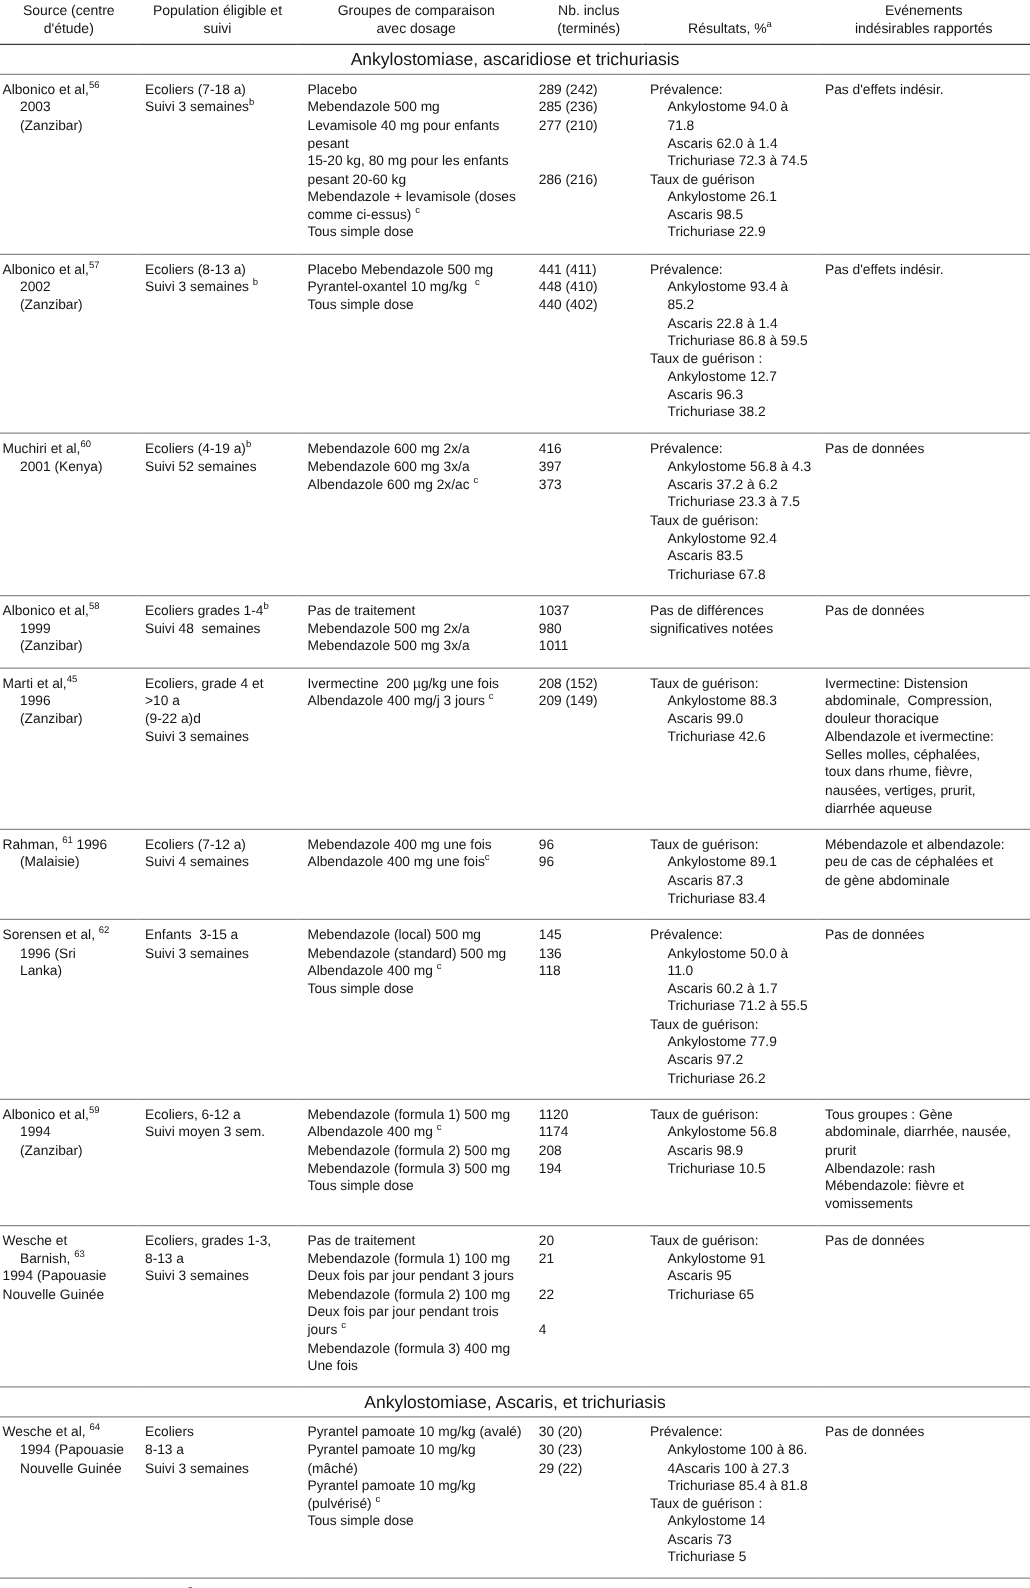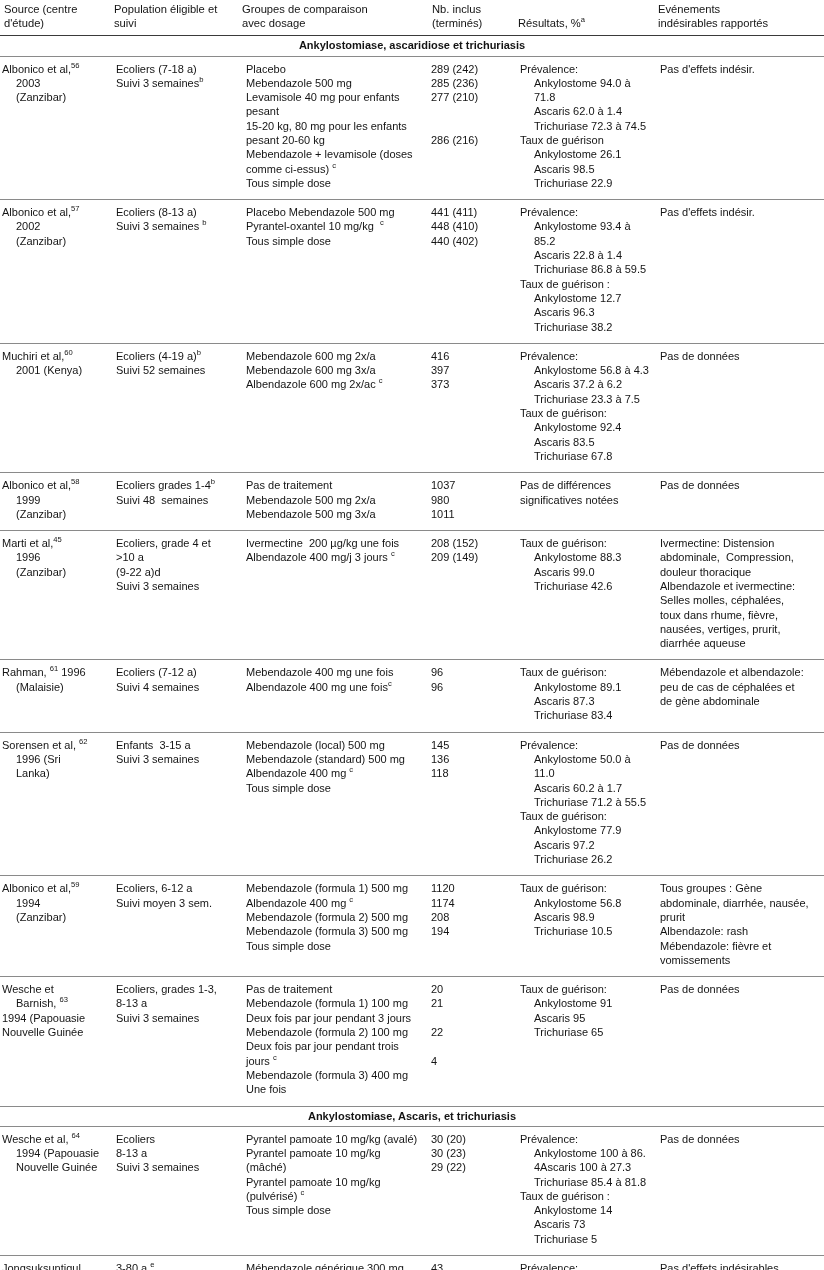--- a/index.html
+++ b/index.html
@@ -29,31 +29,31 @@
   col.c-pop      { width: 128px; }
   col.c-groups   { width: 190px; }
   col.c-n        { width: 86px; }
   col.c-results  { width: 140px; }
   col.c-adverse  { width: 170px; }
 
   thead th {
     font-weight: normal;
     font-size: 11.2px;
     line-height: 1.22;
-    text-align: left;
+    text-align: center;
     vertical-align: bottom;
     padding: 3px 4px 5px 4px;
     border: none;
   }
   thead tr.head-row th { border-bottom: 1.4px solid #3a3a3a; }
 
   tr.section-row td {
     text-align: center;
-    font-size: 11px;
-    font-weight: bold;
+    font-size: 14px;
+    font-weight: normal;
     padding: 3px 0 3px 0;
     border-bottom: 1.1px solid #8a8a8a;
     line-height: 1.2;
   }
   tr.section-row.first td { border-top: none; }
 
   tbody td {
     vertical-align: top;
     font-size: 11px;
     line-height: 1.30;

